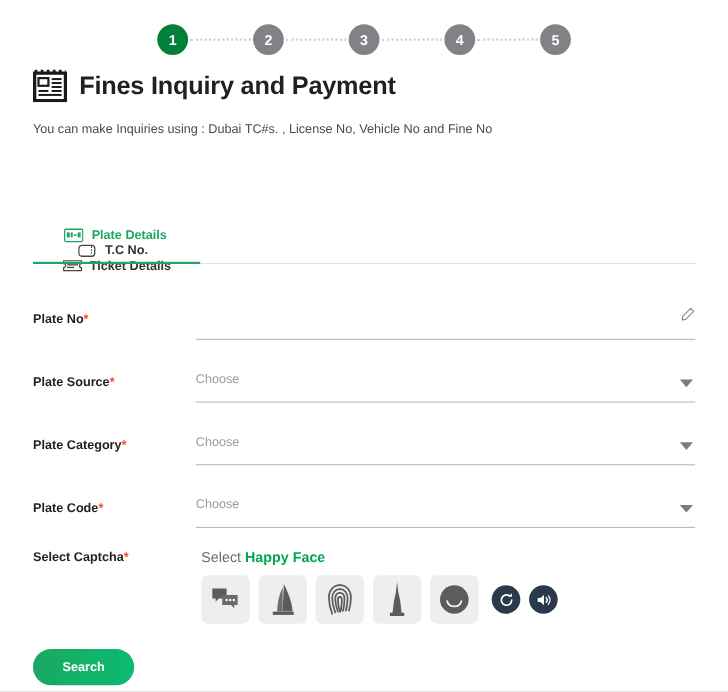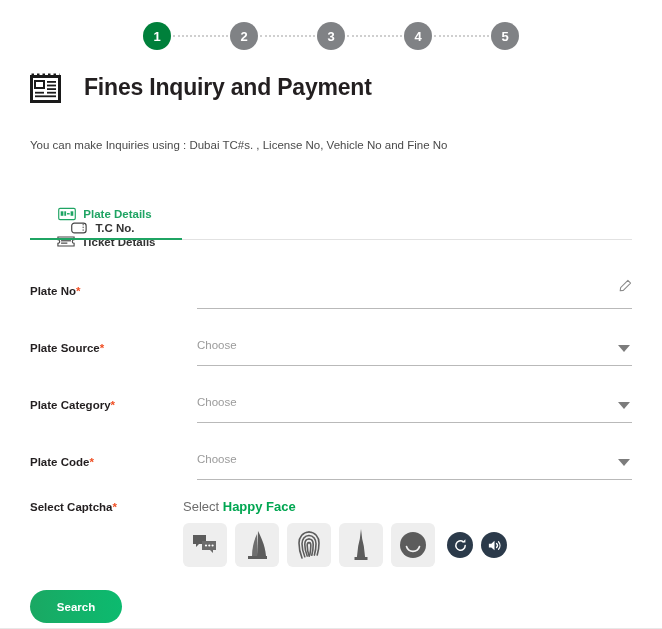--- a/index.html
+++ b/index.html
@@ -26,35 +26,35 @@
   }
   .step.active { background: #00803b; }
   .connector {
     width: 55px; height: 0; flex: 0 0 auto;
     border-top: 2px dotted #cfcfcf;
     margin: 0 2px;
   }
 
   
   .title-row {
-    position: absolute; left: 30px; top: 71px;
-    display: flex; align-items: center; gap: 23px; justify-content: center;
+    position: absolute; left: 30px; top: 61px;
+    display: flex; align-items: center; gap: 11px; justify-content: center;
   }
   .title-icon { width: 31px; height: 32px; display:block; }
   .title-text {
     font-size: 23px; font-weight: bold; color: #231f20;
     letter-spacing: -0.2px; white-space: nowrap;
   }
 
   
   .info {
     position: absolute; left: 30px;
     font-size: 11.5px; color: #4a4a4a; white-space: nowrap;
   }
-  .info-1 { top: 139px; }
+  .info-1 { top: 112px; }
   .info-2 { top: 167px; }
 
   
   .tabs {
     position: absolute; left: 30px; top: 207px; width: 602px;
     height: 32px; display: flex; flex-direction: column;
   }
   .tab {
     display: flex; align-items: center; gap: 7px;
     font-size: 11.5px; font-weight: bold; color: #333333;
@@ -76,21 +76,21 @@
   }
 
   
   .field { position: absolute; left: 30px; width: 602px; height: 34px; }
   .field-label {
     position: absolute; left: 0; top: 6px;
     font-size: 11.5px; font-weight: bold; color: #231f20; white-space: nowrap;
   }
   .req { color: #f04e23; font-weight: bold; }
   .field-control {
-    position: absolute; left: 167px; right: 0; top: 0; height: 30px;
+    position: absolute; left: 148px; right: 0; top: 0; height: 30px;
     border-bottom: 1px solid #b9b9b9;
     display: flex; align-items: flex-start; justify-content: space-between;
   }
   .field-value {
     font-size: 11.5px; color: #9b9b9b; padding-top: 3px; white-space: nowrap;
   }
   .caret {
     width: 0; height: 0; margin-top: 9px; margin-right: 2px;
     border-left: 6px solid transparent;
     border-right: 6px solid transparent;

